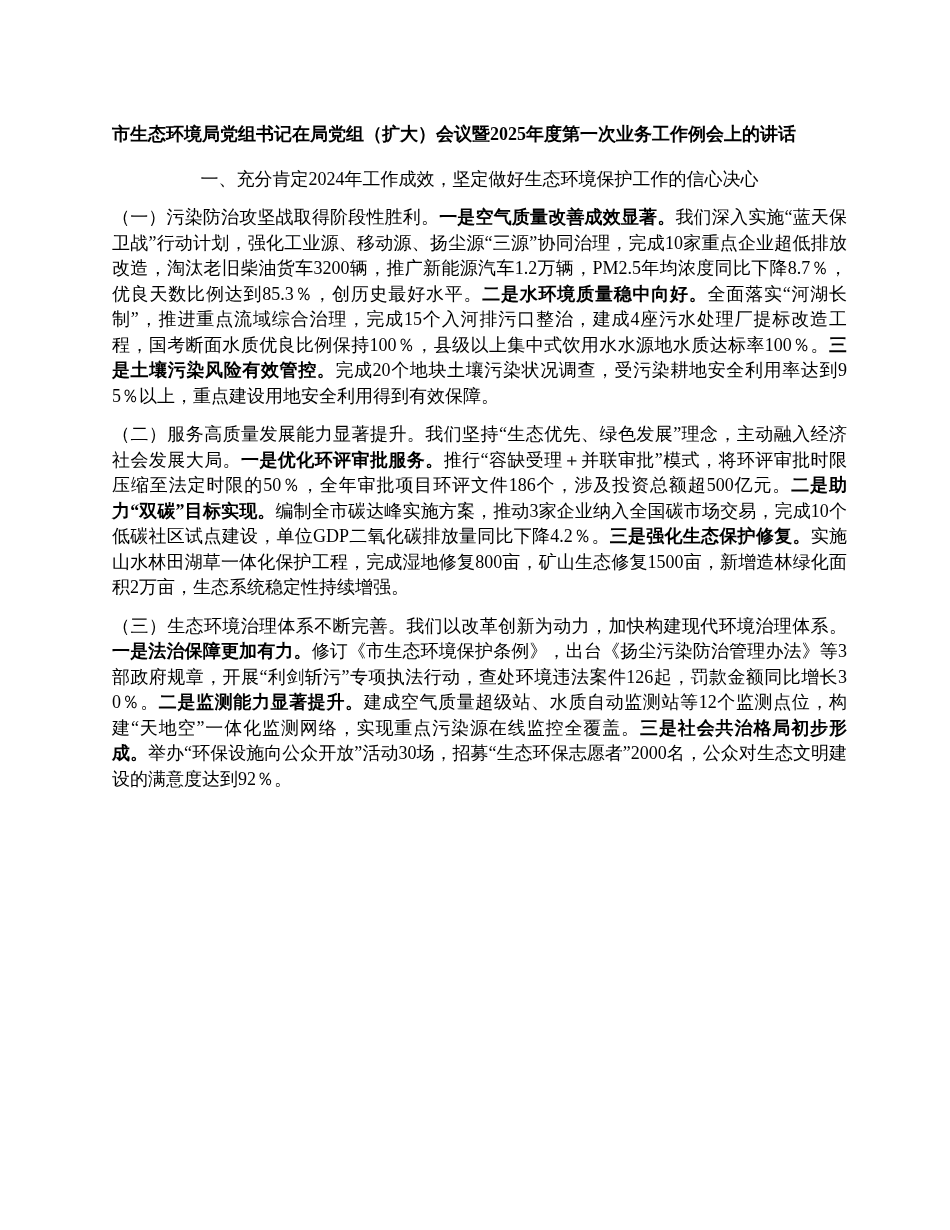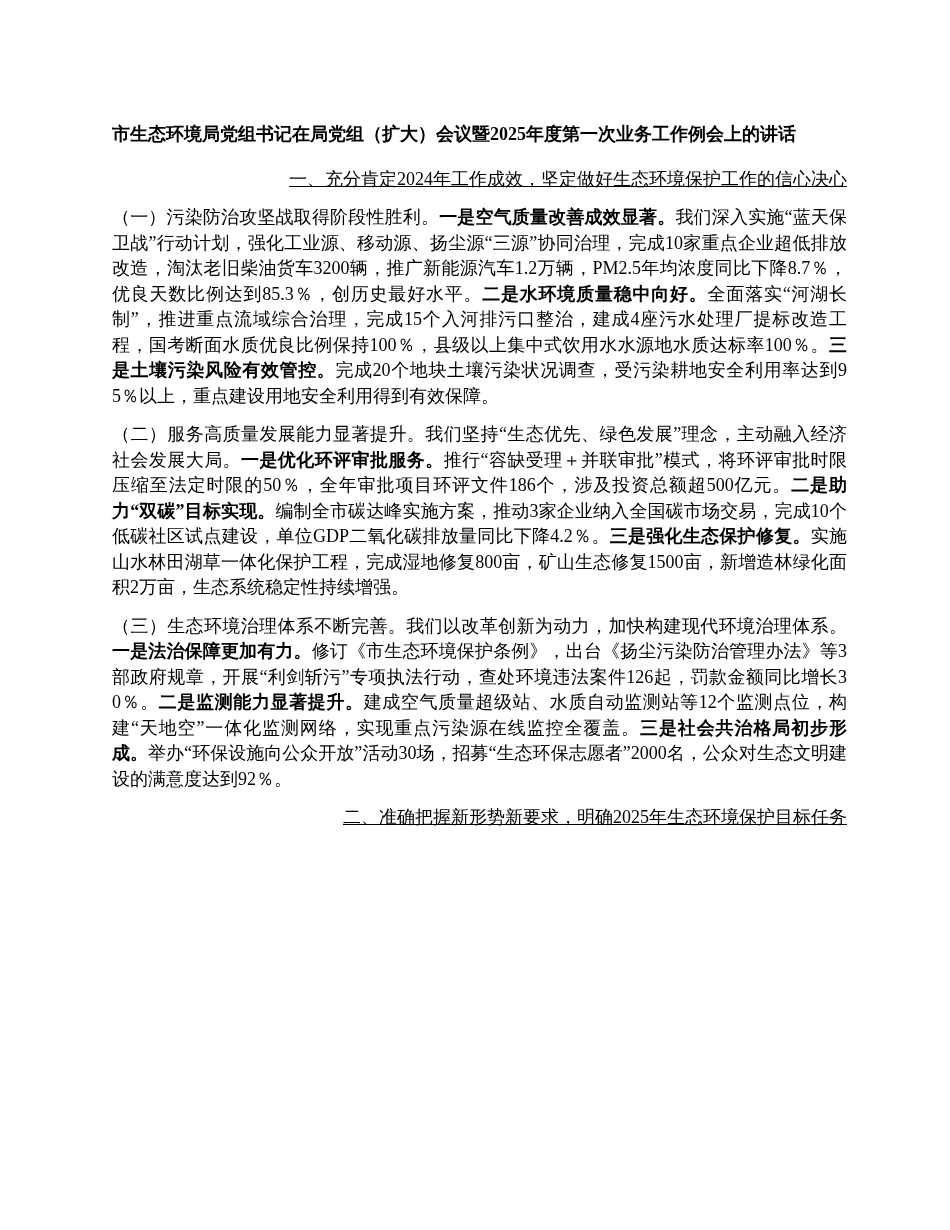--- a/index.html
+++ b/index.html
@@ -24,30 +24,28 @@
     margin: 0 0 13px 0;
     text-align: justify;
     word-break: break-all;
   }
   .block-title {
     font-weight: bold;
     margin-bottom: 19px;
     text-align: left;
   }
   .block-heading {
-    text-align: right;
-    text-decoration: underline;
+    text-align: center;
   }
   .bold { font-weight: bold; text-align: right; }
 </style>
 </head>
 <body>
 
 <div class="page">
   <div class="doc-body" id="doc-body">
       <p class="block block-title"><span class="bold">市生态环境局党组书记在局党组（扩大）会议暨2025年度第一次业务工作例会上的讲话</span></p>
       <p class="block block-heading"><span>一、充分肯定2024年工作成效，坚定做好生态环境保护工作的信心决心</span></p>
       <p class="block block-paragraph"><span>（一）污染防治攻坚战取得阶段性胜利。</span><span class="bold">一是空气质量改善成效显著。</span><span>我们深入实施“蓝天保卫战”行动计划，强化工业源、移动源、扬尘源“三源”协同治理，完成10家重点企业超低排放改造，淘汰老旧柴油货车3200辆，推广新能源汽车1.2万辆，PM2.5年均浓度同比下降8.7％，优良天数比例达到85.3％，创历史最好水平。</span><span class="bold">二是水环境质量稳中向好。</span><span>全面落实“河湖长制”，推进重点流域综合治理，完成15个入河排污口整治，建成4座污水处理厂提标改造工程，国考断面水质优良比例保持100％，县级以上集中式饮用水水源地水质达标率100％。</span><span class="bold">三是土壤污染风险有效管控。</span><span>完成20个地块土壤污染状况调查，受污染耕地安全利用率达到95％以上，重点建设用地安全利用得到有效保障。</span></p>
       <p class="block block-paragraph"><span>（二）服务高质量发展能力显著提升。我们坚持“生态优先、绿色发展”理念，主动融入经济社会发展大局。</span><span class="bold">一是优化环评审批服务。</span><span>推行“容缺受理＋并联审批”模式，将环评审批时限压缩至法定时限的50％，全年审批项目环评文件186个，涉及投资总额超500亿元。</span><span class="bold">二是助力“双碳”目标实现。</span><span>编制全市碳达峰实施方案，推动3家企业纳入全国碳市场交易，完成10个低碳社区试点建设，单位GDP二氧化碳排放量同比下降4.2％。</span><span class="bold">三是强化生态保护修复。</span><span>实施山水林田湖草一体化保护工程，完成湿地修复800亩，矿山生态修复1500亩，新增造林绿化面积2万亩，生态系统稳定性持续增强。</span></p>
       <p class="block block-paragraph"><span>（三）生态环境治理体系不断完善。我们以改革创新为动力，加快构建现代环境治理体系。</span><span class="bold">一是法治保障更加有力。</span><span>修订《市生态环境保护条例》，出台《扬尘污染防治管理办法》等3部政府规章，开展“利剑斩污”专项执法行动，查处环境违法案件126起，罚款金额同比增长30％。</span><span class="bold">二是监测能力显著提升。</span><span>建成空气质量超级站、水质自动监测站等12个监测点位，构建“天地空”一体化监测网络，实现重点污染源在线监控全覆盖。</span><span class="bold">三是社会共治格局初步形成。</span><span>举办“环保设施向公众开放”活动30场，招募“生态环保志愿者”2000名，公众对生态文明建设的满意度达到92％。</span></p>
-      <p class="block block-heading"><span>二、准确把握新形势新要求，明确2025年生态环境保护目标任务</span></p>
     </div>
 </div>
 
 </body></html>

